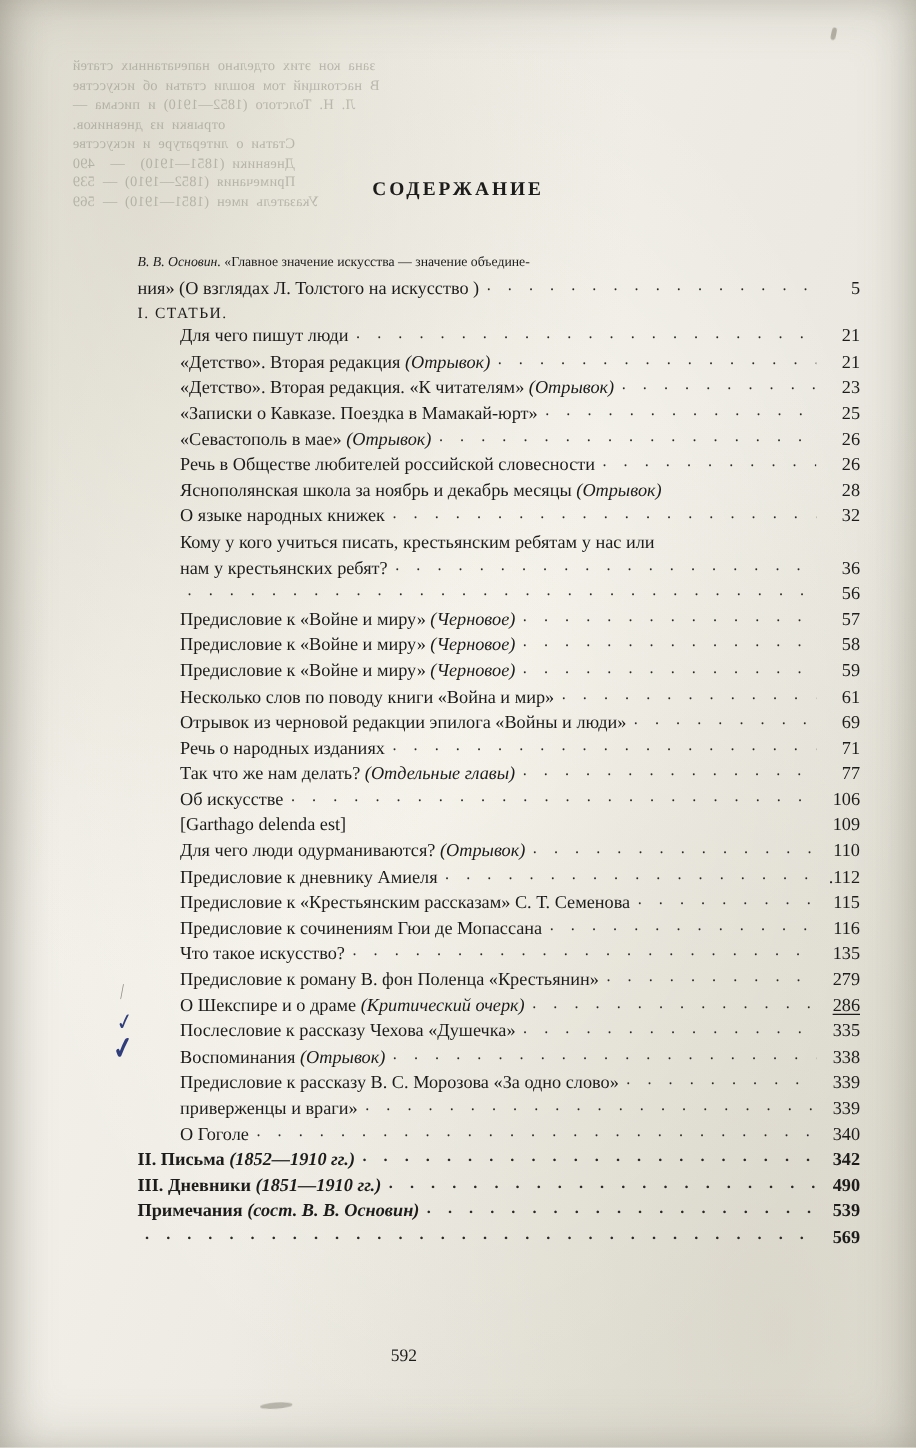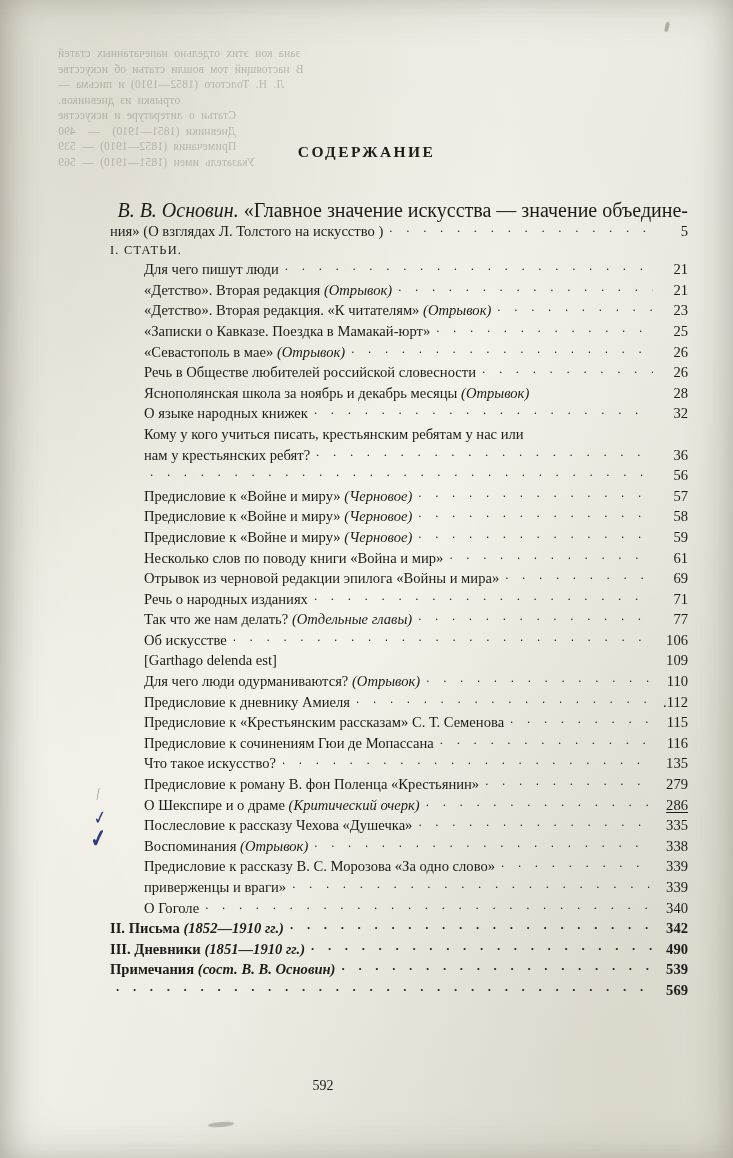--- a/index.html
+++ b/index.html
@@ -108,24 +108,23 @@
 
   .section-label {
     font-size: 12px;
     letter-spacing: 1.2px;
     padding-top: 2px;
     padding-bottom: 1px;
   }
   .section-label .small-caps { font-size: 12.4px; }
 
   .cont-line {
-    font-size: 20px;
+    font-size: 11px;
     line-height: 20.6px;
     padding-left: 0;
-    text-align: right;
   }
 
   .tail-rows .row { font-weight: 700; }
   .tail-rows .row .pg { font-weight: 700; }
 
   .underline-286 { text-decoration: underline; text-underline-offset: 2px; }
 
   .folio {
     position: absolute;
     top: 1078px;
@@ -283,21 +282,21 @@
           <span class="txt">Предисловие к «Войне и миру» <i>(Черновое)</i></span>
           <span class="dots">. . . . . . . . . . . . . . . . . . . . . . . . . . . . . . . . . . . . . . . . . . . . . . . . . . . . . .</span>
           <span class="pg">59</span>
         </div>
         <div class="row indent">
           <span class="txt">Несколько слов по поводу книги «Война и мир»</span>
           <span class="dots">. . . . . . . . . . . . . . . . . . . . . . . . . . . . . . . . . . . . . . . . . . . . . . . . . . . . . .</span>
           <span class="pg">61</span>
         </div>
         <div class="row indent">
-          <span class="txt">Отрывок из черновой редакции эпилога «Войны и мира»</span>
+          <span class="txt">Отрывок из черновой редакции эпилога «Войны и люди»</span>
           <span class="dots">. . . . . . . . . . . . . . . . . . . . . . . . . . . . . . . . . . . . . . . . . . . . . . . . . . . . . .</span>
           <span class="pg">69</span>
         </div>
         <div class="row indent">
           <span class="txt">Речь о народных изданиях</span>
           <span class="dots">. . . . . . . . . . . . . . . . . . . . . . . . . . . . . . . . . . . . . . . . . . . . . . . . . . . . . .</span>
           <span class="pg">71</span>
         </div>
         <div class="row indent">
           <span class="txt">Так что же нам делать? <i>(Отдельные главы)</i></span>

